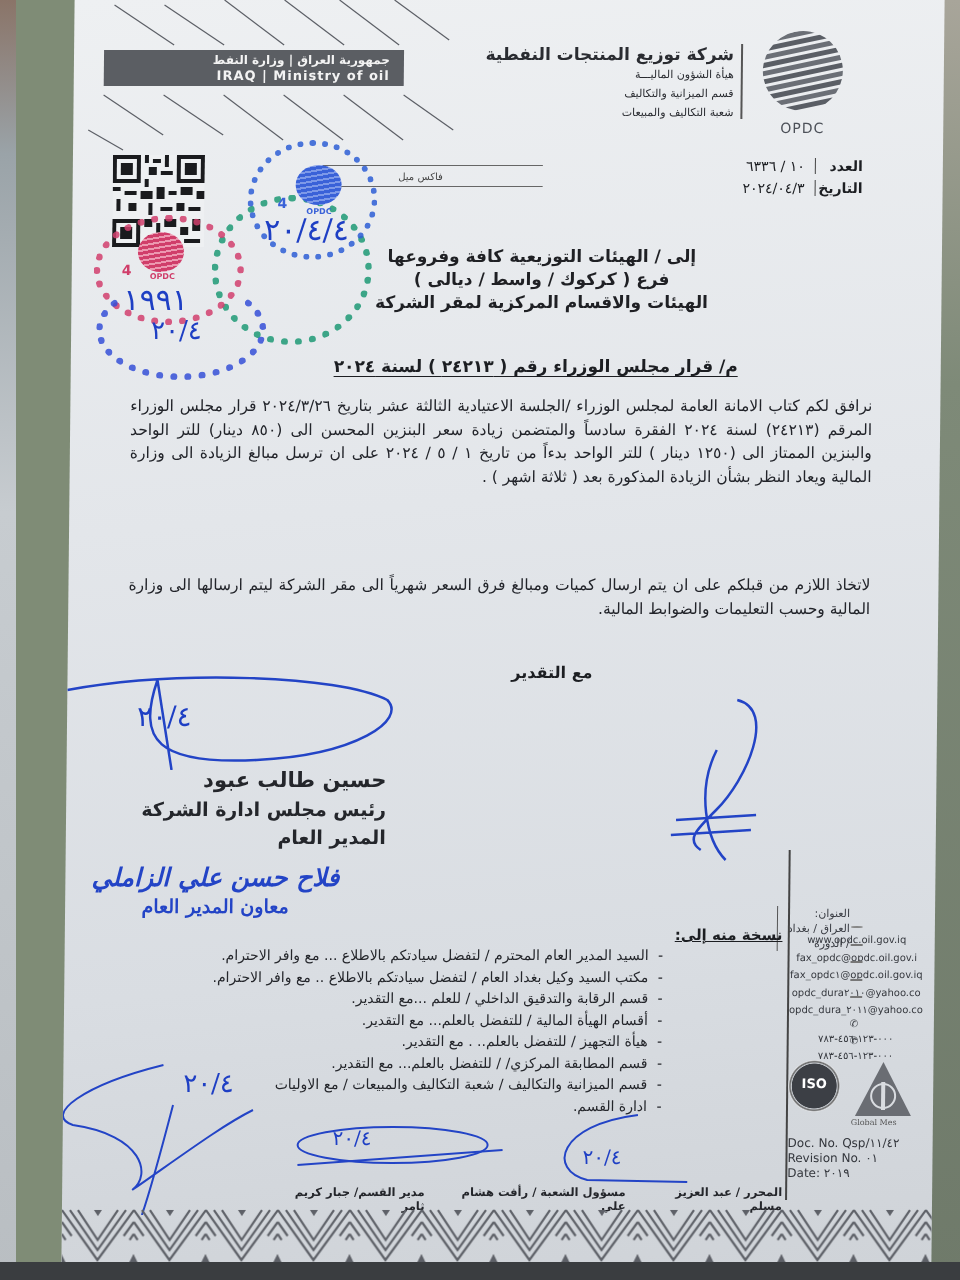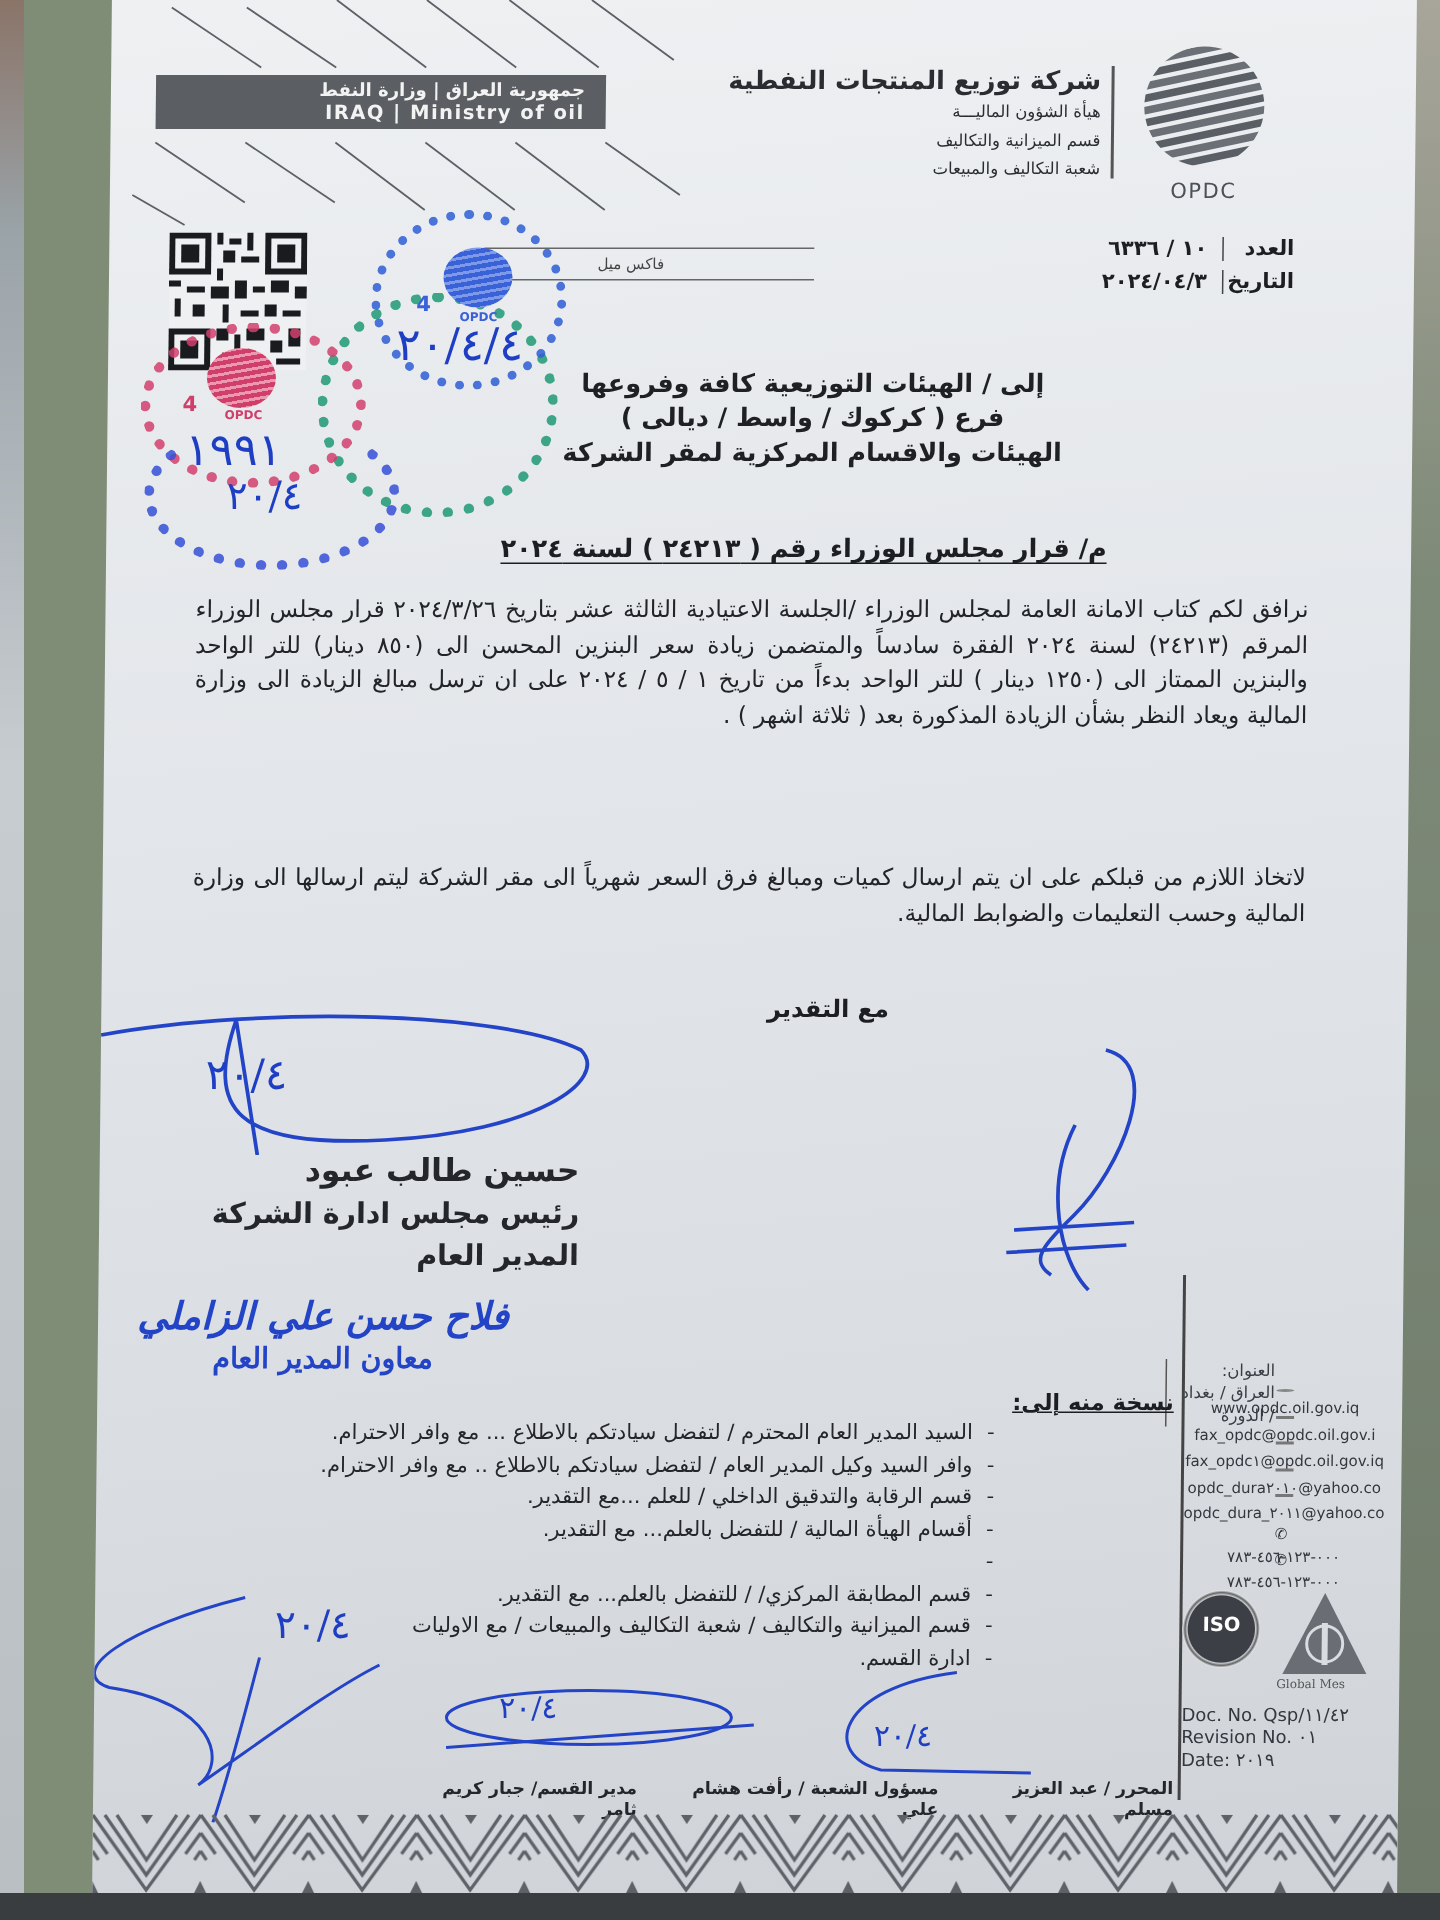--- a/index.html
+++ b/index.html
@@ -49,21 +49,21 @@
   .company-line { font-size: 11px; color: #2a2c31; line-height: 19px; }
   .company-divider {
     position: absolute; right: 201px; top: 44px; width: 2px; height: 75px; background: #555;
   }
   .logo { position: absolute; right: 95px; top: 28px; width: 92px; height: 108px; text-align: center; }
   .logo-label { font-size: 14px; color: #4c5058; letter-spacing: 1px; margin-top: 2px; }
 
   .ref-block { position: absolute; right: 80px; top: 155px; direction: rtl; font-size: 14px; }
   .ref-row { display: flex; gap: 10px; align-items: center; height: 22px; }
   .ref-label { font-weight: bold; border-left: 1.5px solid #444; padding-left: 4px; width: 48px; }
-  .ref-value { letter-spacing: 4px; font-weight: bold; text-align: right; }
+  .ref-value { letter-spacing: 4px; font-weight: normal; text-align: right; }
 
   .fax-box { position: absolute; left: 250px; top: 165px; width: 220px; }
   .fax-line { height: 1px; background: #666; margin-bottom: 20px; }
   .fax-label { position: absolute; right: 100px; top: 6px; font-size: 10px; color: #444; direction: rtl; }
 
   .qr { position: absolute; left: 40px; top: 155px; width: 92px; height: 92px; }
 
   .stamp { position: absolute; border-radius: 50%; opacity: .85; }
   .stamp-blue { left: 175px; top: 140px; width: 130px; height: 120px; border: 6px dotted #2e5fd6; }
   .stamp-green { left: 140px; top: 195px; width: 160px; height: 150px; border: 7px dotted #1f9a76; }
@@ -303,32 +303,33 @@
   <div class="vline"></div>
   <div class="copy-head">نسخة منه إلى:</div>
 
   <div class="copy-list">
     <div class="copy-item">
         <span class="copy-dash">-</span>
         <span>السيد المدير العام المحترم / لتفضل سيادتكم بالاطلاع ... مع وافر الاحترام.</span>
       </div>
     <div class="copy-item">
         <span class="copy-dash">-</span>
-        <span>وافر السيد وكيل المدير العام / لتفضل سيادتكم بالاطلاع .. مع وافر الاحترام.</span>
+        <span>مكتب السيد وكيل بغداد العام / لتفضل سيادتكم بالاطلاع .. مع وافر الاحترام.</span>
       </div>
     <div class="copy-item">
         <span class="copy-dash">-</span>
         <span>قسم الرقابة والتدقيق الداخلي / للعلم ...مع التقدير.</span>
       </div>
     <div class="copy-item">
         <span class="copy-dash">-</span>
         <span>أقسام الهيأة المالية / للتفضل بالعلم... مع التقدير.</span>
       </div>
     <div class="copy-item">
         <span class="copy-dash">-</span>
+        <span>هيأة التجهيز / للتفضل بالعلم.. . مع التقدير.</span>
       </div>
     <div class="copy-item">
         <span class="copy-dash">-</span>
         <span>قسم المطابقة المركزي/ / للتفضل بالعلم... مع التقدير.</span>
       </div>
     <div class="copy-item">
         <span class="copy-dash">-</span>
         <span>قسم الميزانية والتكاليف / شعبة التكاليف والمبيعات / مع الاوليات</span>
       </div>
     <div class="copy-item">

